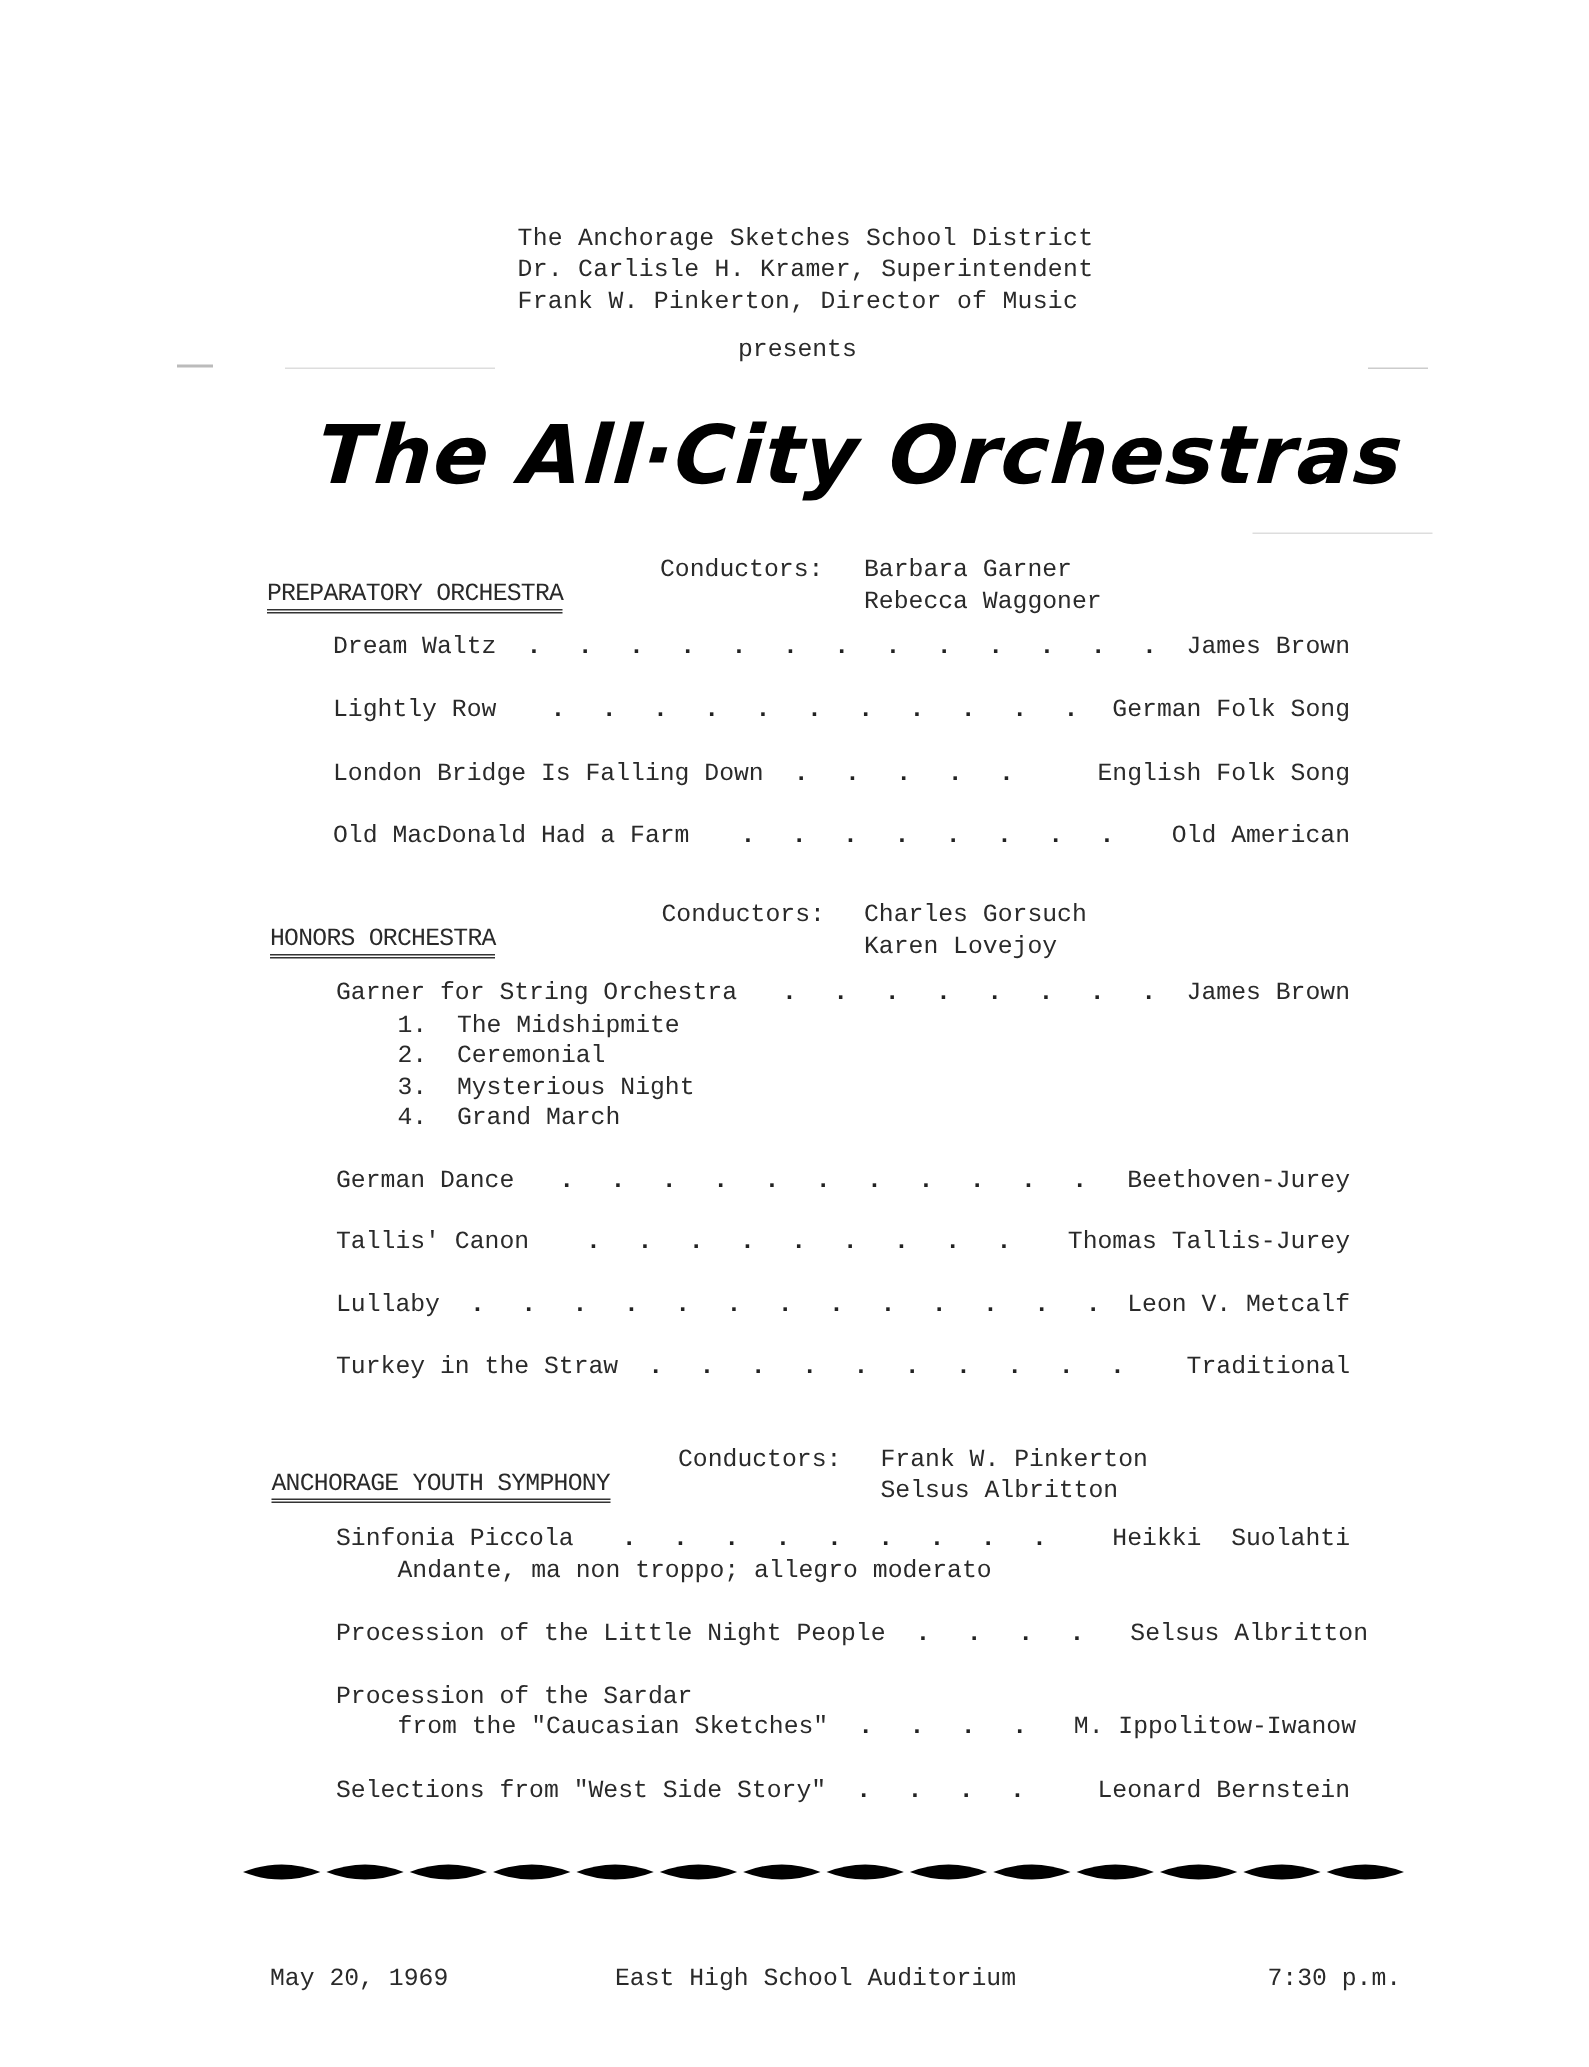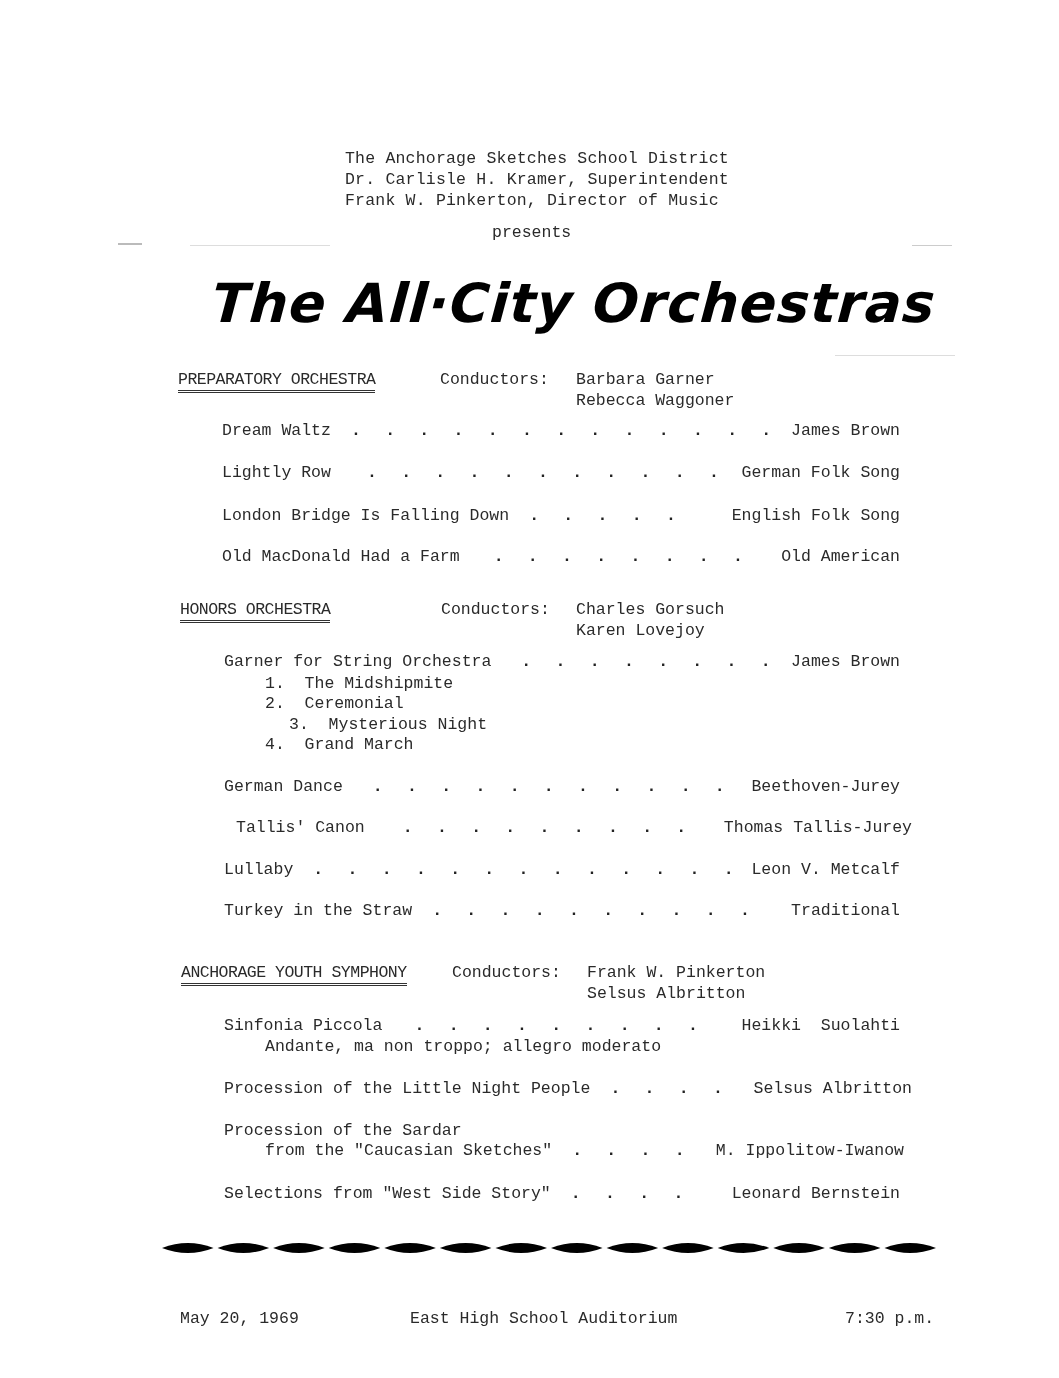--- a/index.html
+++ b/index.html
@@ -11,21 +11,21 @@
   .abs { position: absolute; white-space: pre; }
   .header-line { left: 345px; line-height: 21px; letter-spacing: 0.2px; }
   .title {
     position: absolute; left: 212px; top: 272px; width: 680px;
     font-family: "DejaVu Sans", sans-serif; font-weight: 900; font-style: italic;
     font-size: 54px; letter-spacing: 1px; color: #000; transform: skewX(-4deg);
     white-space: pre;
   }
   .section-head {
     position: absolute; white-space: pre;
-    border-bottom: 3px double #333; padding-bottom: 1px; letter-spacing: -0.5px;
+    border-bottom: 3px double #333; padding-bottom: 1px; letter-spacing: -0.5px; margin-top: 16px;
   }
   .conductor-label { position: absolute; white-space: pre; }
   .conductor-name { position: absolute; white-space: pre; line-height: 21px; }
   .row { position: absolute; left: 222px; width: 678px; display: flex; align-items: baseline; gap: 14px; }
   .row .piece { white-space: pre; }
   .row .dots {
     flex: 1; overflow: hidden; white-space: nowrap; margin: 0 6px;
     letter-spacing: 7.2px; font-weight: bold; color: #222;
   }
   .row .composer { white-space: pre; }
@@ -80,29 +80,29 @@
 <div class="conductor-name" style="left:576px; top:599px;">Charles Gorsuch</div>
 <div class="conductor-name" style="left:576px; top:620px;">Karen Lovejoy</div>
 
 <div class="row" style="top:652px; left:224px; width:676px;">
   <span class="piece">Garner for String Orchestra</span>
   <span class="dots" style="margin-left:16px;">. . . . . . . . . . . . . . . . . . . . . . . . . . . . . . . . . . . . . . .</span>
   <span class="composer">James Brown</span>
 </div>
 <div class="sub" style="left:265px; top:674px;">1.  The Midshipmite</div>
 <div class="sub" style="left:265px; top:694px;">2.  Ceremonial</div>
-<div class="sub" style="left:265px; top:715px;margin-left:24px;">3.  Mysterious Night</div>
+<div class="sub" style="left:265px; top:715px;">3.  Mysterious Night</div>
 <div class="sub" style="left:265px; top:735px;">4.  Grand March</div>
 
 <div class="row" style="top:777px; left:224px; width:676px;">
   <span class="piece">German Dance</span>
   <span class="dots" style="margin-left:16px;">. . . . . . . . . . . . . . . . . . . . . . . . . . . . . . . . . . . . . . .</span>
   <span class="composer">Beethoven-Jurey</span>
 </div>
-<div class="row" style="top:818px; left:224px; width:676px;margin-left:12px;">
+<div class="row" style="top:818px; left:224px; width:676px;">
   <span class="piece">Tallis' Canon</span>
   <span class="dots" style="margin-left:24px;">. . . . . . . . . . . . . . . . . . . . . . . . . . . . . . . . . . . . . . .</span>
   <span class="composer">Thomas Tallis-Jurey</span>
 </div>
 <div class="row" style="top:860px; left:224px; width:676px;">
   <span class="piece">Lullaby</span>
   <span class="dots">. . . . . . . . . . . . . . . . . . . . . . . . . . . . . . . . . . . . . . .</span>
   <span class="composer">Leon V. Metcalf</span>
 </div>
 <div class="row" style="top:901px; left:224px; width:676px;">

